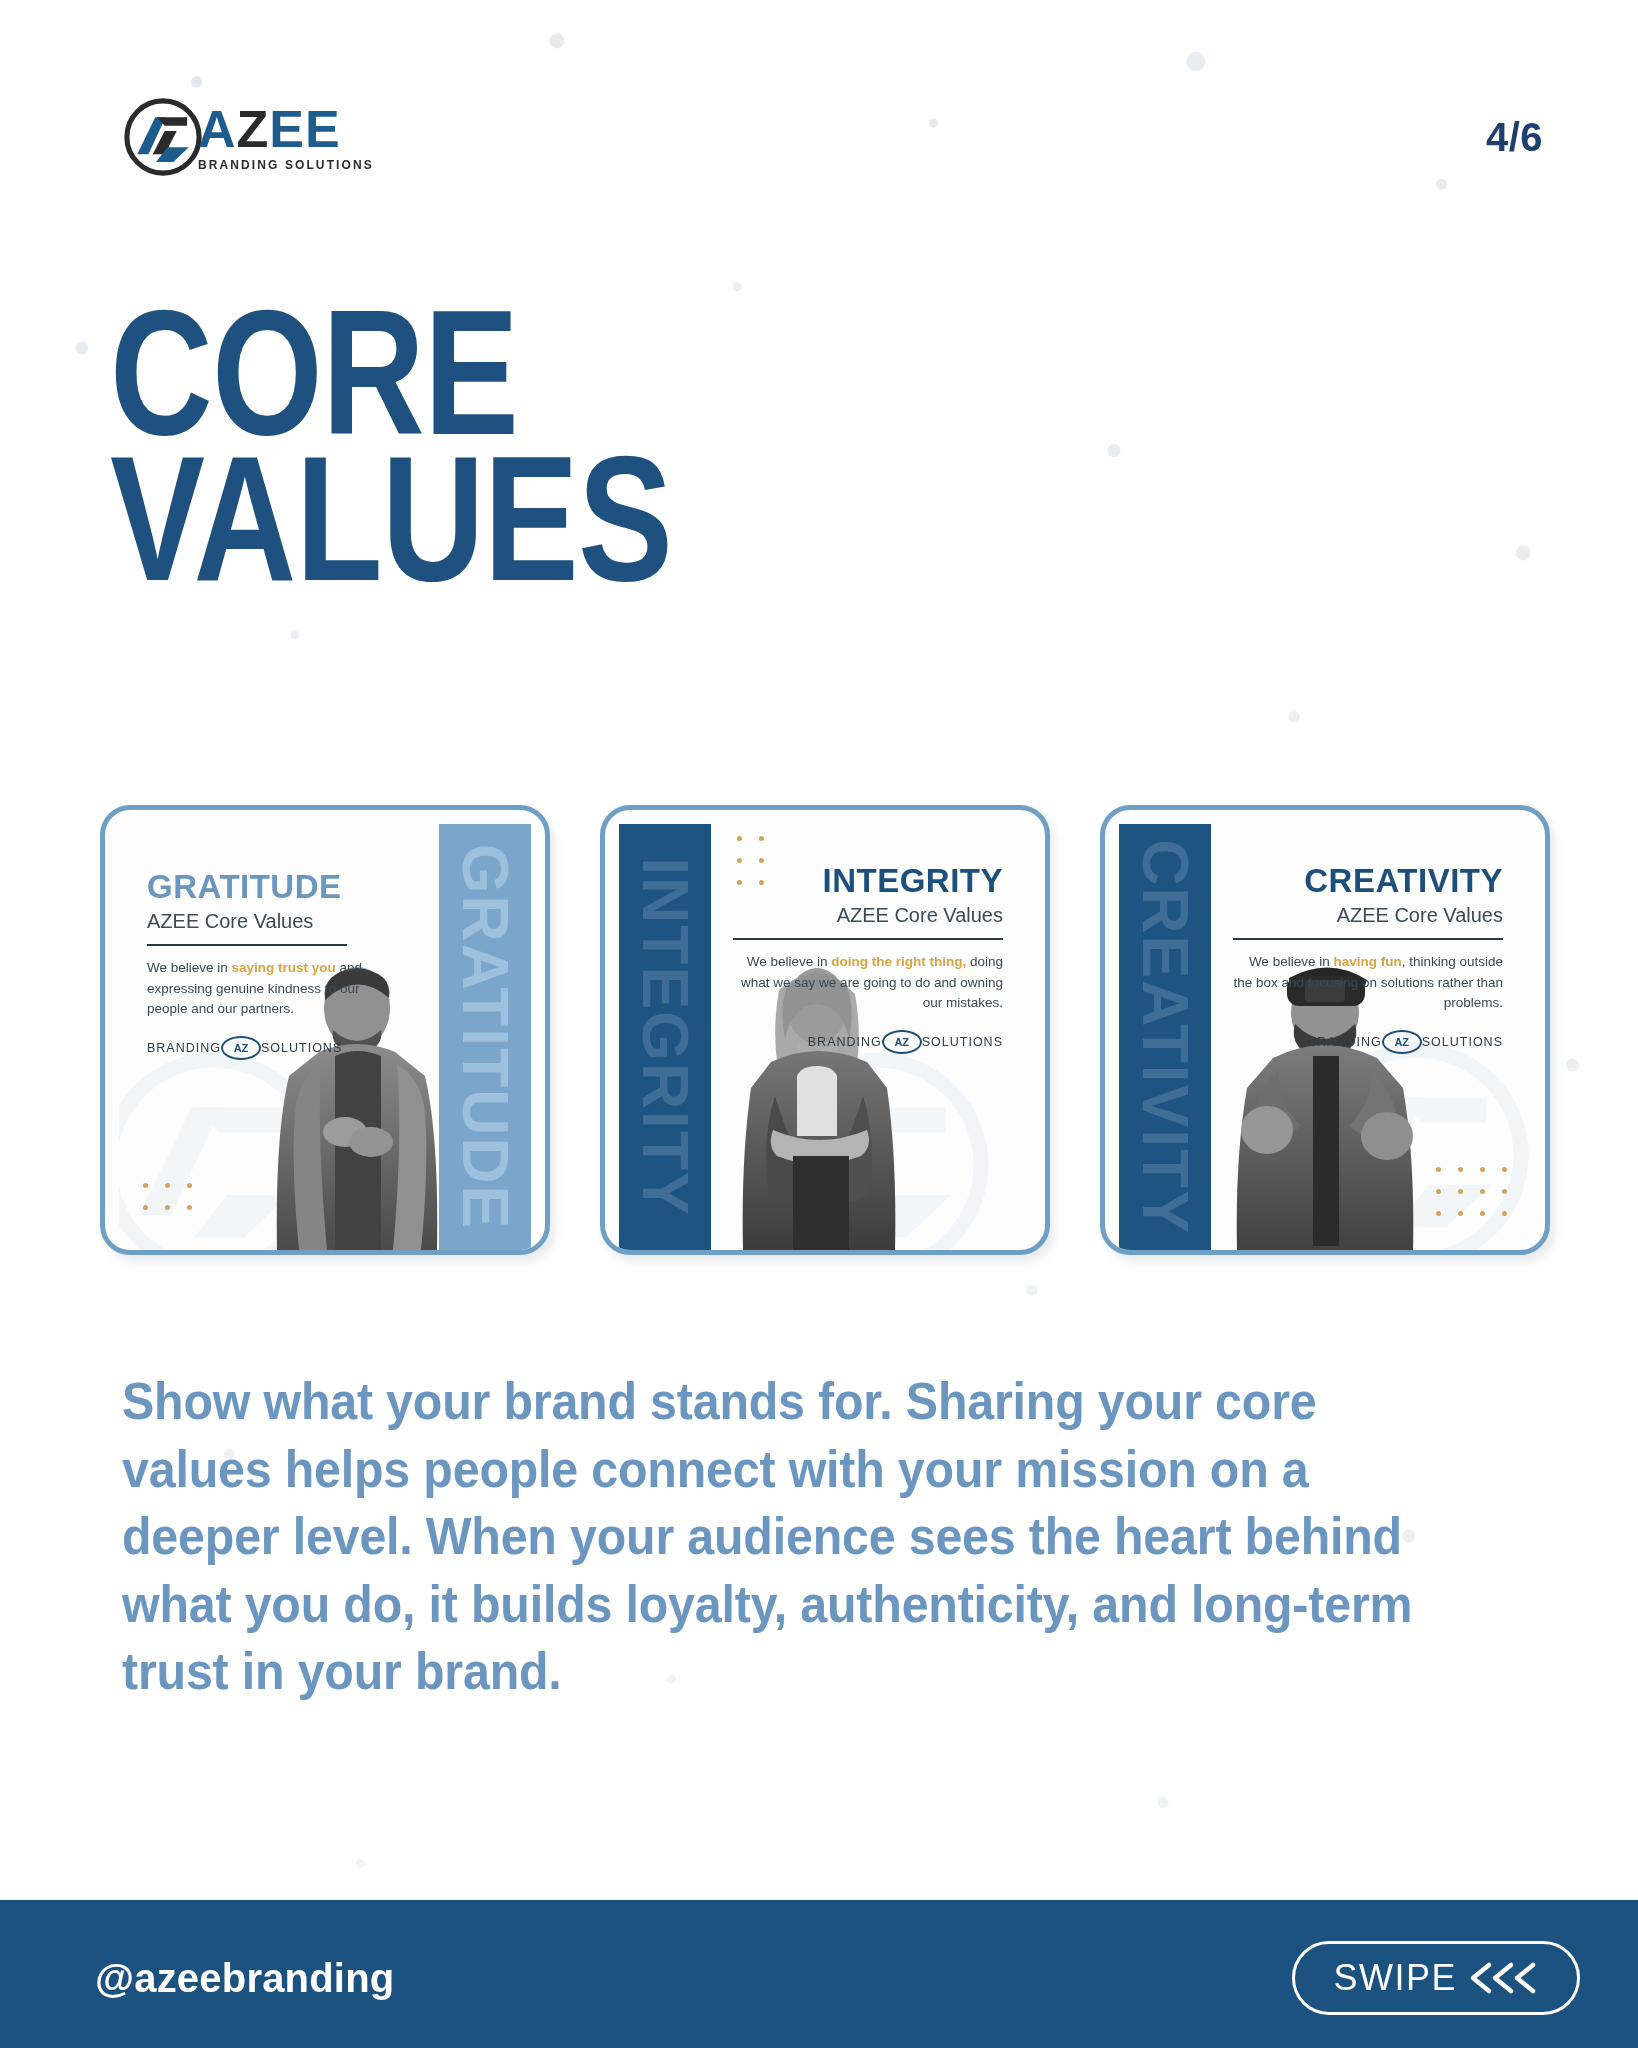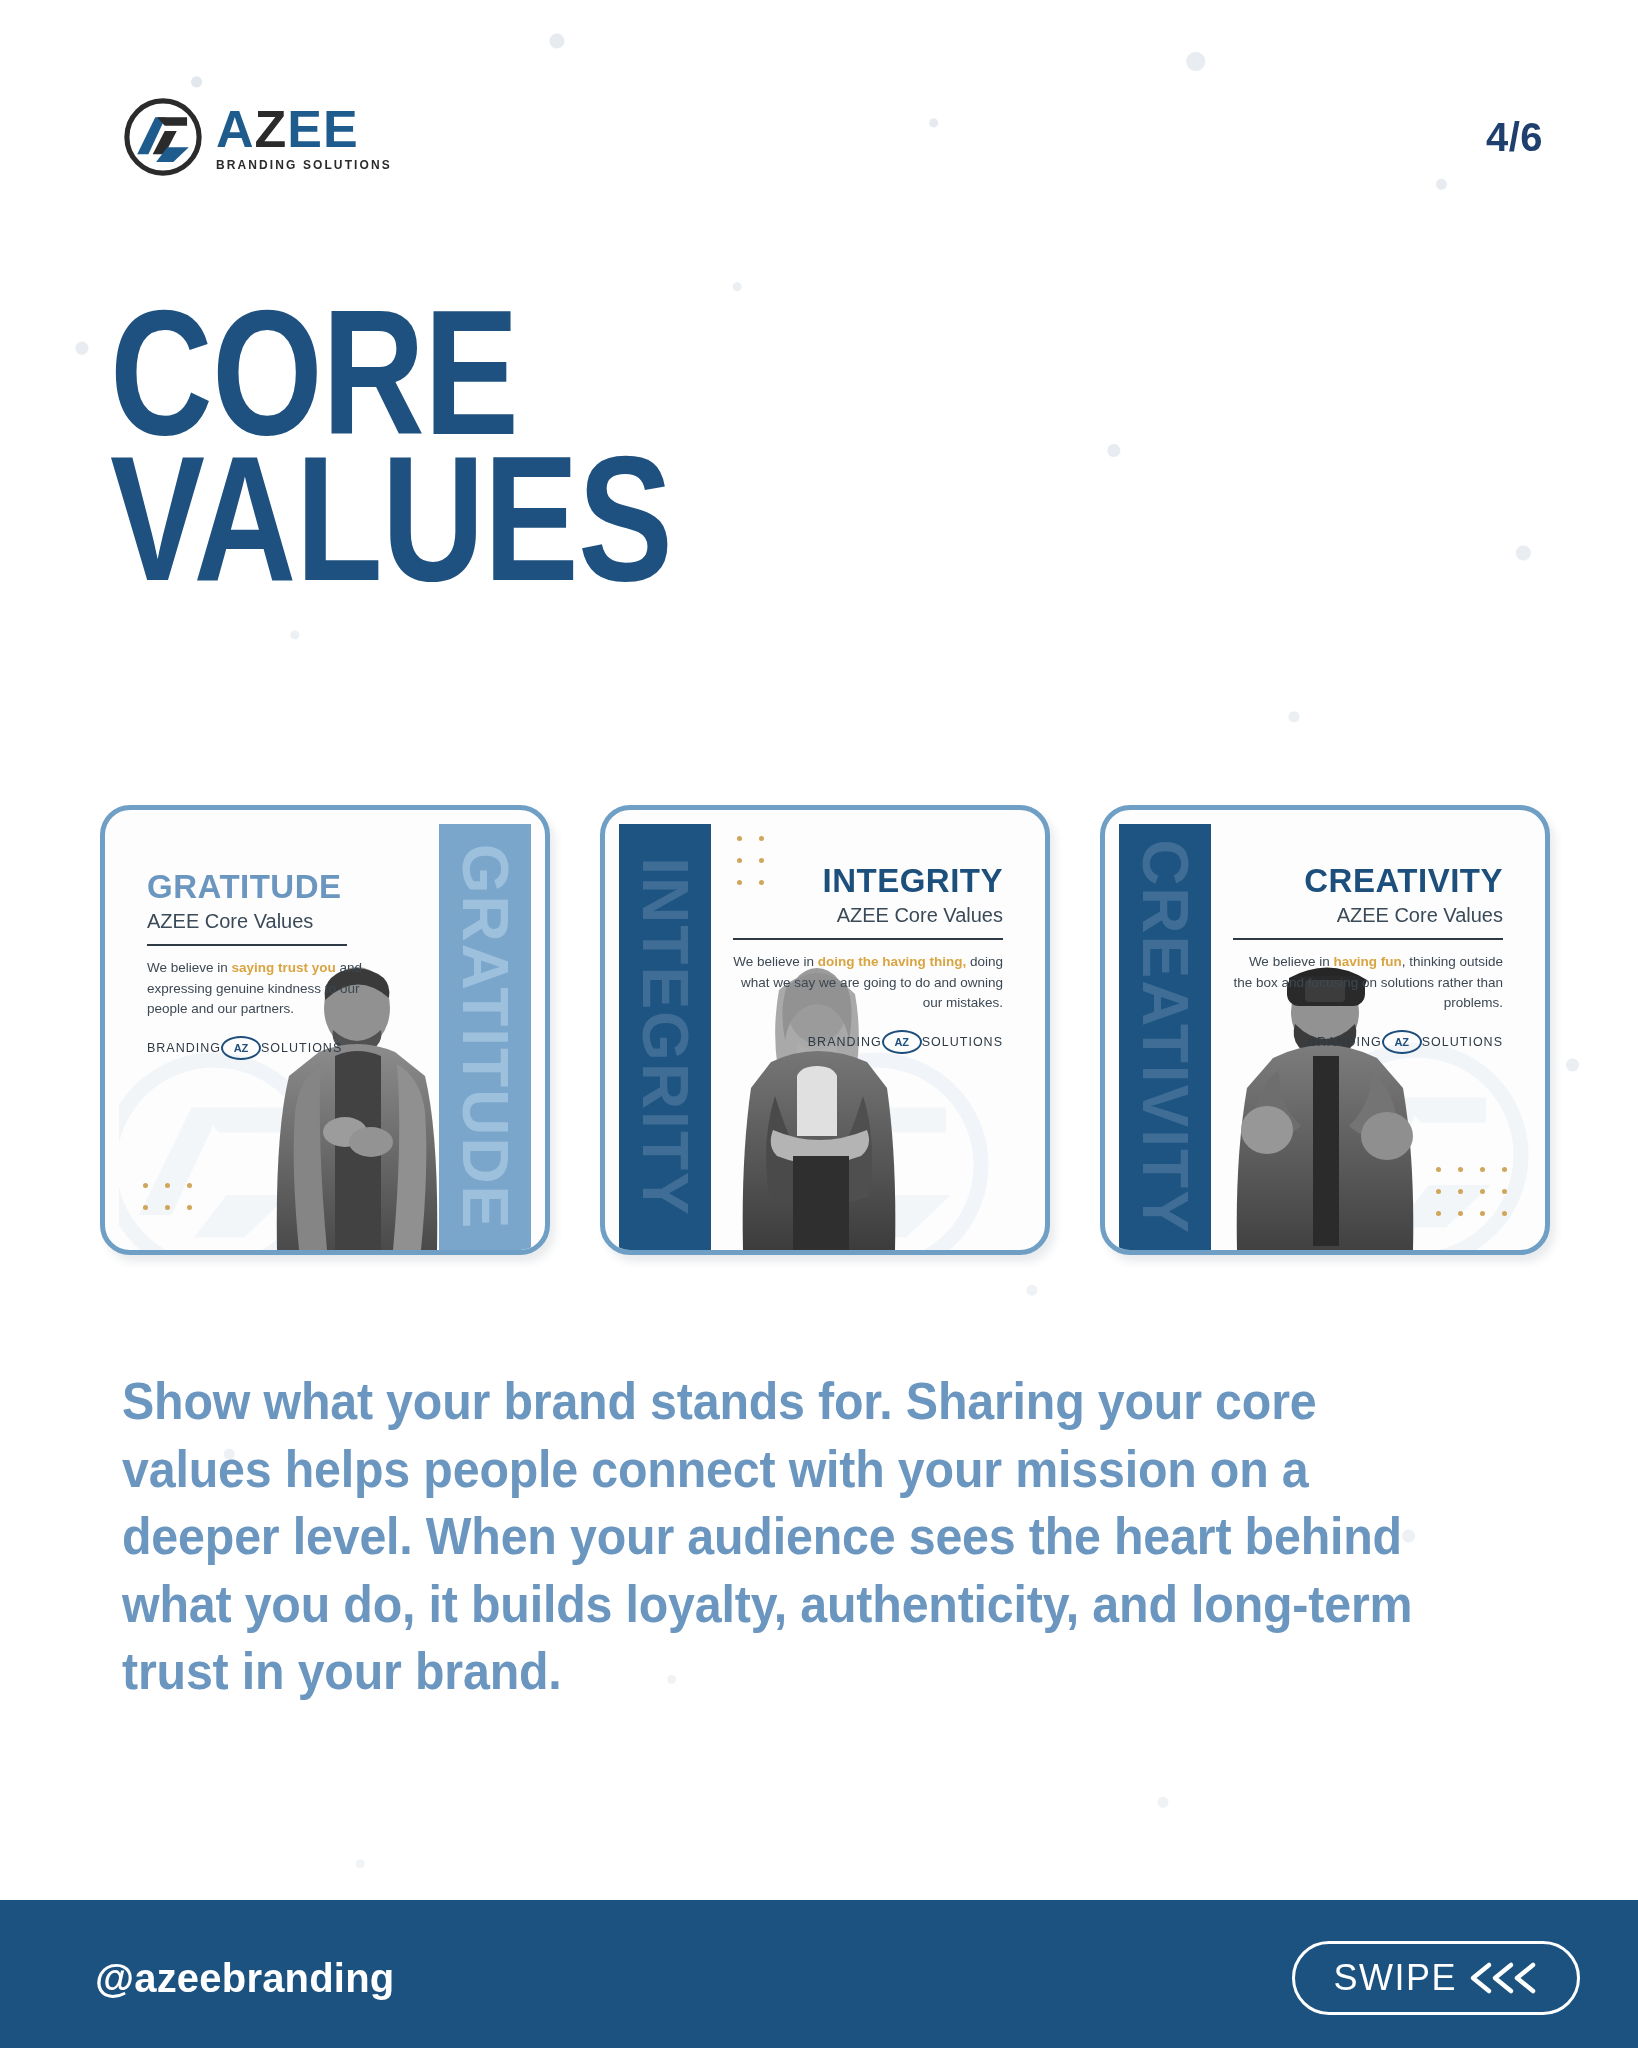--- a/index.html
+++ b/index.html
@@ -39,21 +39,21 @@
   }
 
   .page { position:relative; z-index:2; width:1638px; height:2048px; }
 
   
   .header{
     position:absolute; top:92px; left:0; right:0; height:90px;
     display:flex; align-items:center; justify-content:space-between;
     padding:0 95px 0 120px;
   }
-  .logo-wrap{ display:flex; align-items:center; gap:20px; }
+  .logo-wrap{ display:flex; align-items:center; gap:2px; }
   .logo-mark{ width:86px; height:86px; flex:0 0 86px; }
   .logo-text{ display:flex; flex-direction:column; line-height:1; margin-left:-10px; }
   .logo-azee{ font-size:52px; font-weight:700; letter-spacing:1px; }
   .logo-azee .a{ color:#1f5c8e; }
   .logo-azee .z{ color:#2b2b2b; }
   .logo-azee .e{ color:#1f5c8e; }
   .logo-sub{
     font-size:12px; font-weight:600; color:#2b2b2b;
     letter-spacing:2.1px; margin-top:4px; text-align:center;
   }
@@ -292,21 +292,21 @@
           <path d="M152 146 q14 44 6 100 q-30 14 -54 -4 q28 -30 48 -96 Z" fill="#4f4f4f"></path>
           <path d="M62 180 q46 20 94 0 q6 16 -6 26 q-44 16 -84 0 q-10 -10 -4 -26 Z" fill="#c0b3a1"></path>
           <rect x="82" y="206" width="56" height="94" fill="#2f2f2f"></rect>
         </svg>
 
         <div class="ctext right">
           <div class="c-title navy">INTEGRITY</div>
           <div class="c-sub">AZEE Core Values</div>
           <div class="c-rule"></div>
           <div class="c-body">
-            <span>We believe in </span><span class="hl">doing the having thing,</span><span> doing what we say we are going to do and owning our mistakes.</span>
+            <span>We believe in </span><span class="hl">doing the right thing,</span><span> doing what we say we are going to do and owning our mistakes.</span>
           </div>
           <div class="c-foot">
             <span>BRANDING</span>
             <span class="mark">AZ</span>
             <span>SOLUTIONS</span>
           </div>
         </div>
       </div>
     </div>
 

